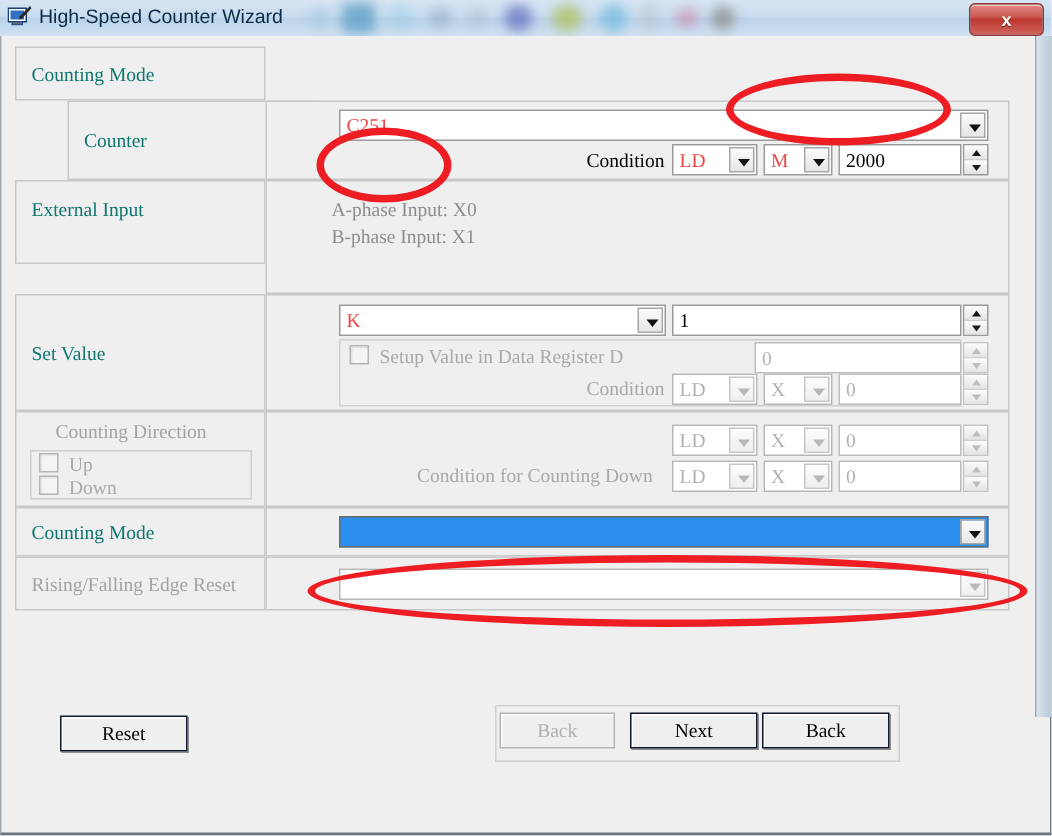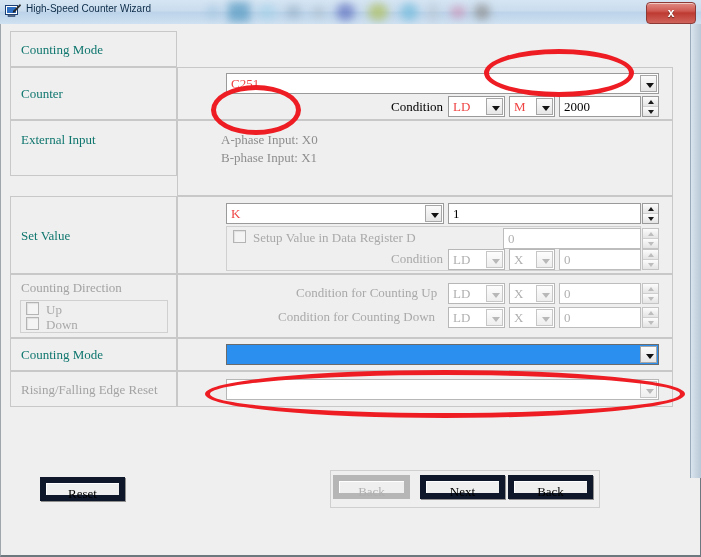--- a/index.html
+++ b/index.html
@@ -16,21 +16,21 @@
   .titlebar{
     position:absolute;left:0;top:0;width:701px;height:24px;
     background:linear-gradient(to bottom,#d6e5f3 0%,#c9dcee 45%,#bcd3e9 52%,#cfe1f1 100%);
     border-bottom:1px solid #7a99b5;
     overflow:hidden;
   }
   .tb-icon{position:absolute;left:5px;top:4px;width:16px;height:15px;}
   .tb-title{
     position:absolute;left:26px;top:3px;
     font-family:"Liberation Sans", sans-serif;
-    font-size:10px;color:#0b2a47;white-space:nowrap;
+    font-size:13px;color:#0b2a47;white-space:nowrap;
   }
   .blurstrip{position:absolute;left:200px;top:0;width:460px;height:24px;overflow:hidden;}
   .blob{position:absolute;border-radius:50%;filter:blur(4px);opacity:.55;}
   .closebtn{
     position:absolute;right:5px;top:2px;width:48px;height:20px;
     border:1px solid #8d3a36;border-radius:4px;
     background:linear-gradient(to bottom,#e08c85 0%,#cf5a52 40%,#bd3a31 50%,#d0645c 100%);
     box-shadow:inset 0 1px 0 rgba(255,255,255,.55);
   }
   .closebtn .x{
@@ -133,21 +133,21 @@
   .condlbl.dim{color:#a9a9a9;}
 
   .statictxt{position:absolute;font-size:13px;color:#8d8d8d;white-space:nowrap;}
 
   .groupbox{position:absolute;box-sizing:border-box;border:1px solid #d0d0d0;background:#efefef;}
   .chkline{position:absolute;white-space:nowrap;font-size:13px;color:#a9a9a9;}
 
   
   .btn{
     position:absolute;box-sizing:border-box;height:24px;
-    border:6px solid #0f172a;background:#efefef;
+    border:1px solid #0f172a;background:#efefef;
     box-shadow:inset 1px 1px 0 #ffffff, 1px 1px 0 #8f8f8f;
     text-align:center;font-size:13px;color:#000;line-height:22px;
   }
   .btn.dis{color:#b0b0b0;border-color:#b6b6b6;box-shadow:inset 1px 1px 0 #fff;}
   .btngroup{position:absolute;box-sizing:border-box;border:1px solid #cfcfcf;background:#efefef;}
 
   
   .anno{position:absolute;border:5px solid #ee1c23;border-radius:50%/50%;pointer-events:none;}
 </style>
 </head>
@@ -188,21 +188,21 @@
 
   <div class="client"></div>
   <div class="rightstrip"></div>
 
   <div class="grid">
 
     <div class="lcell" style="top:0;height:36px;">
       <span class="lbl" style="top:10px;">Counting Mode</span>
     </div>
 
-    <div class="lcell" style="top:36px;height:53px;">
+    <div class="lcell" style="top:36px;height:53px;margin-left:35px;">
       <span class="lbl" style="top:18px;">Counter</span>
     </div>
     <div class="rcell" style="top:36px;height:53px;">
       <div class="combo" style="left:48px;top:5px;width:433px;">
         <span class="txt">C251</span>
         <span class="arrowbox"></span>
       </div>
       <span class="condlbl" style="left:213px;top:31px;">Condition</span>
       <div class="combo" style="left:270px;top:28px;width:57px;">
         <span class="txt">LD</span>
@@ -269,31 +269,30 @@
       <div class="field dis" style="left:381px;top:52px;width:82px;">
         <span class="txt">0</span>
       </div>
       <div class="spin dis" style="left:464px;top:52px;">
         <i class="up"></i>
           <i class="dn"></i>
       </div>
     </div>
 
     <div class="lcell dim" style="top:243px;height:64px;">
-      <span class="lbl" style="top:5px;">Counting Direction</span>
+      <span class="lbl" style="top:5px;margin-left:16px;">Counting Direction</span>
       <div class="groupbox" style="left:9px;top:25px;width:148px;height:33px;"></div>
       <div class="chkline" style="left:15px;top:27px;">
         <span class="cb"></span><span>Up</span>
       </div>
       <div class="chkline" style="left:15px;top:42px;">
         <span class="cb"></span><span>Down</span>
       </div>
     </div>
     <div class="rcell" style="top:243px;height:64px;">
-      <span class="condlbl dim" style="left:118px;top:10px;">Condition for Counting Up</span>
       <div class="combo dis" style="left:270px;top:8px;width:57px;">
         <span class="txt">LD</span>
         <span class="arrowbox"></span>
       </div>
       <div class="combo dis" style="left:331px;top:8px;width:46px;">
         <span class="txt">X</span>
         <span class="arrowbox"></span>
       </div>
       <div class="field dis" style="left:381px;top:8px;width:82px;">
         <span class="txt">0</span>

